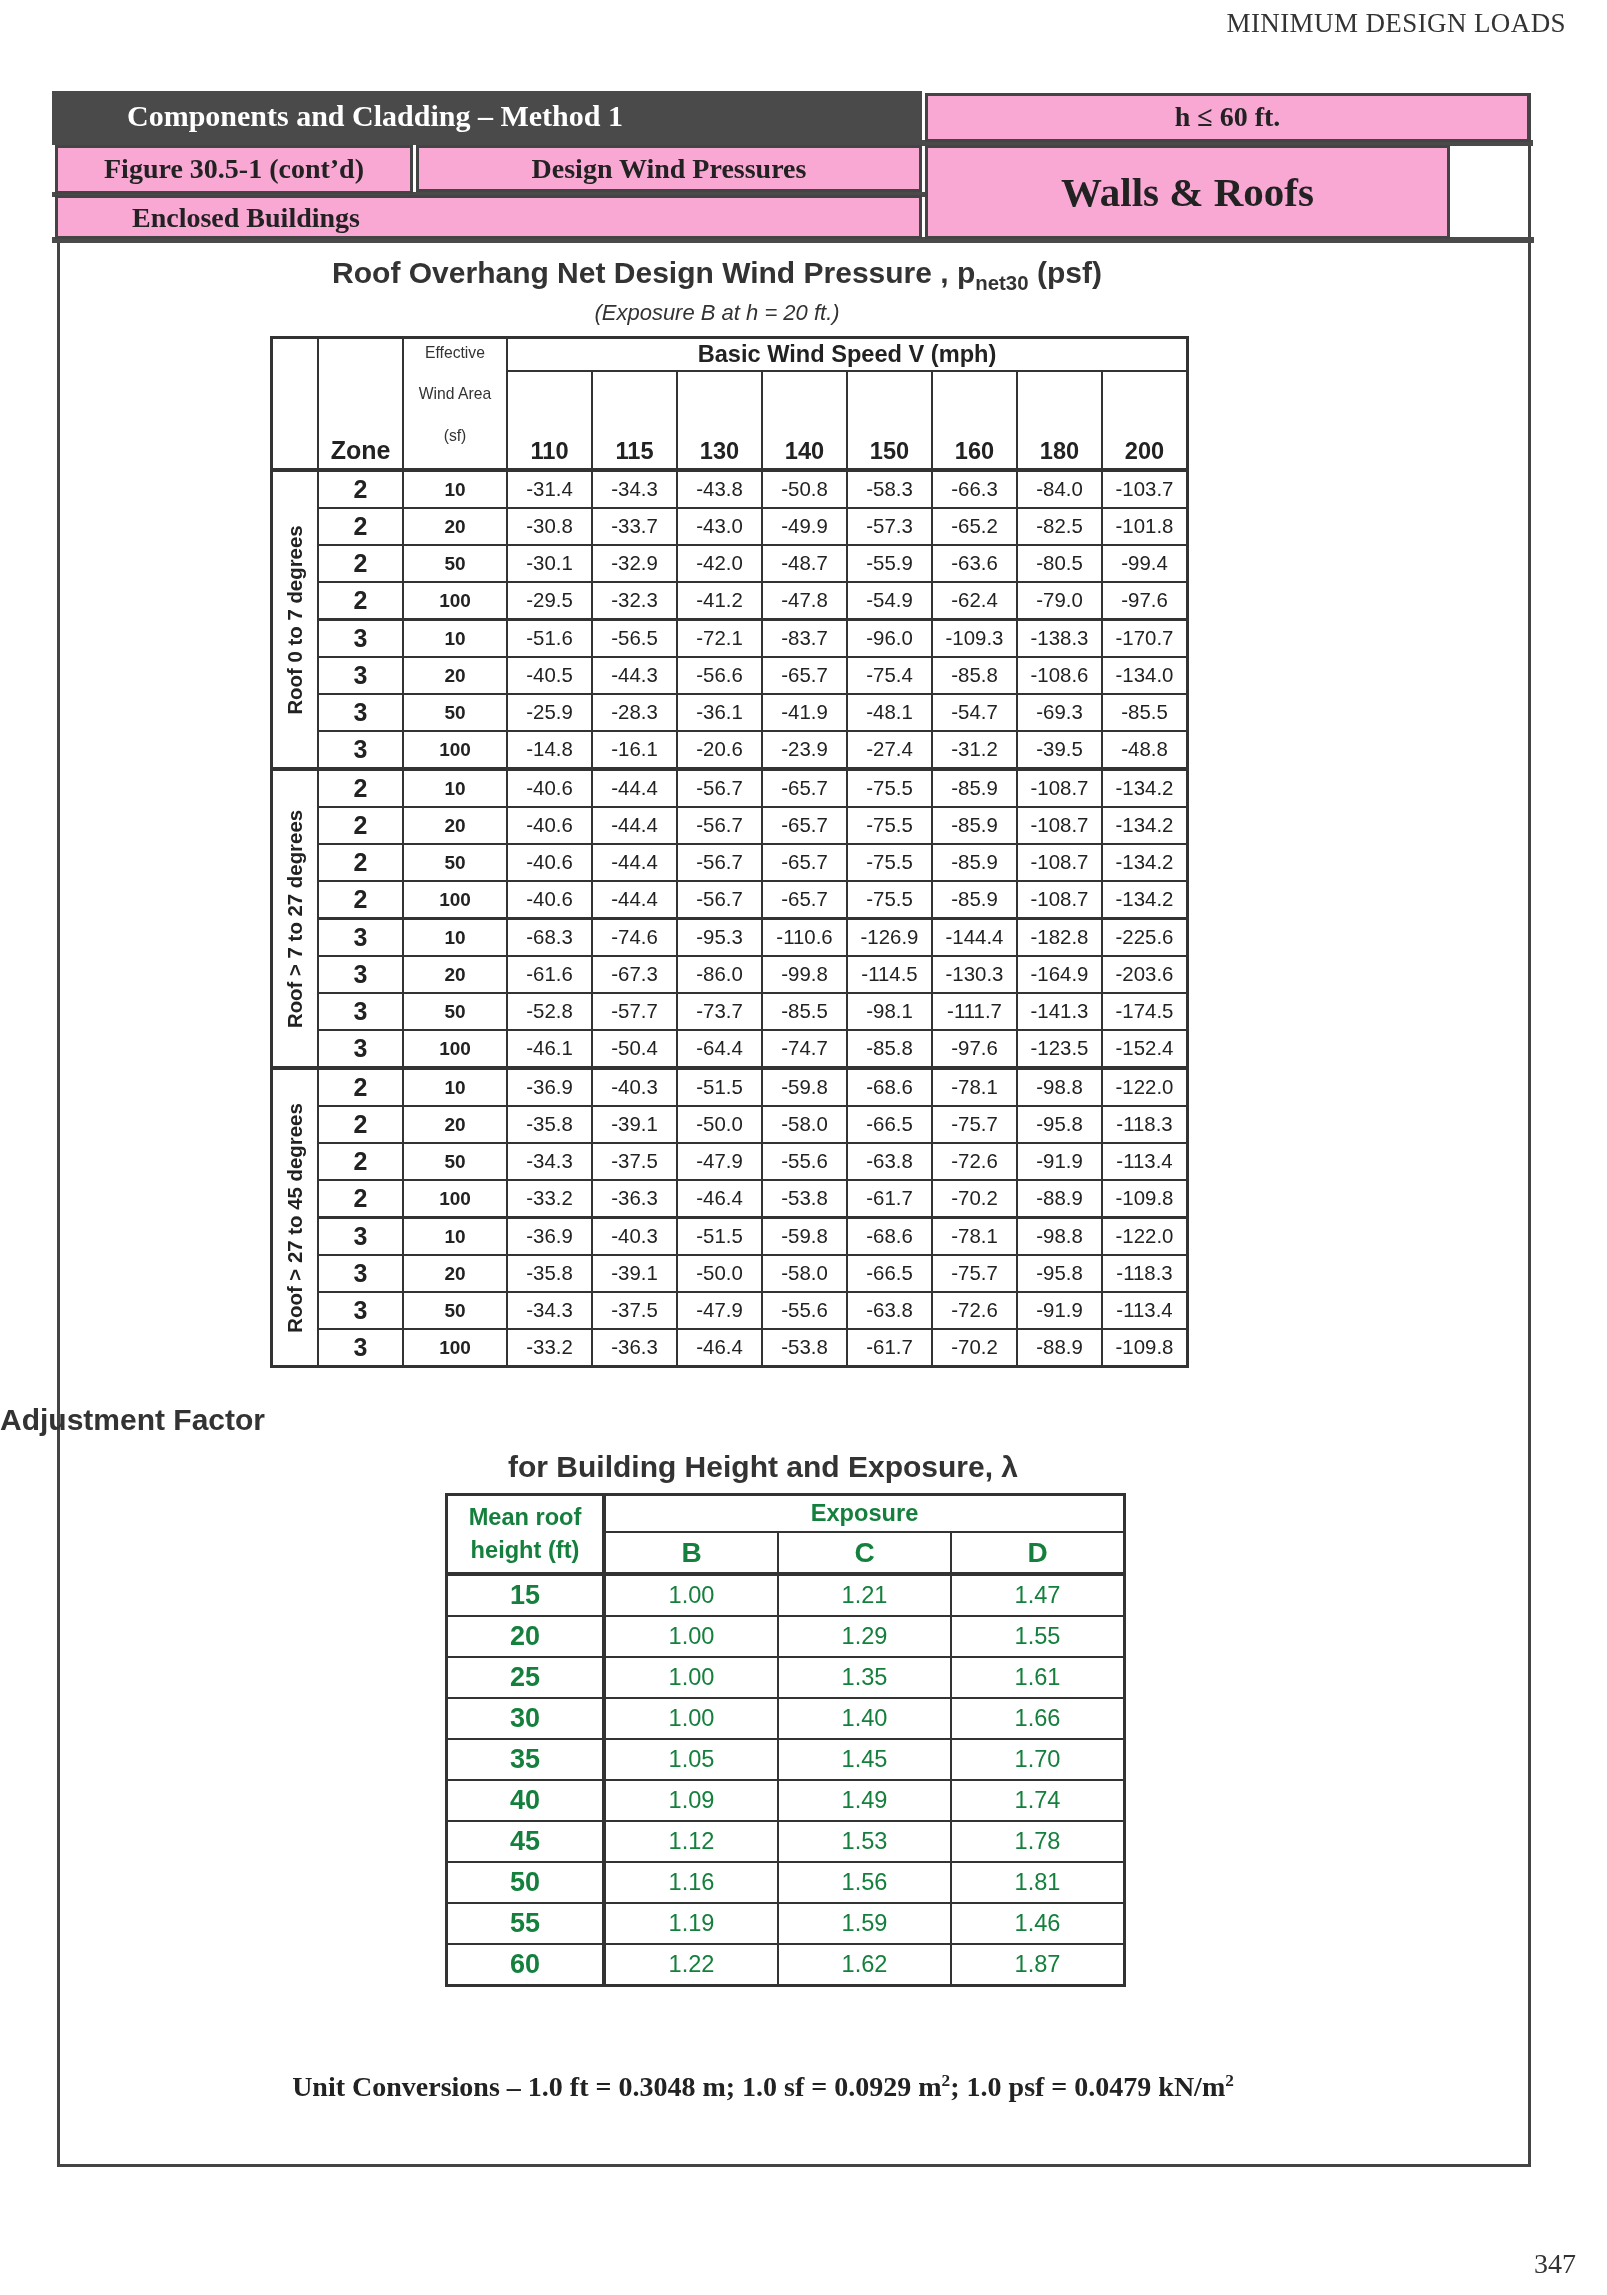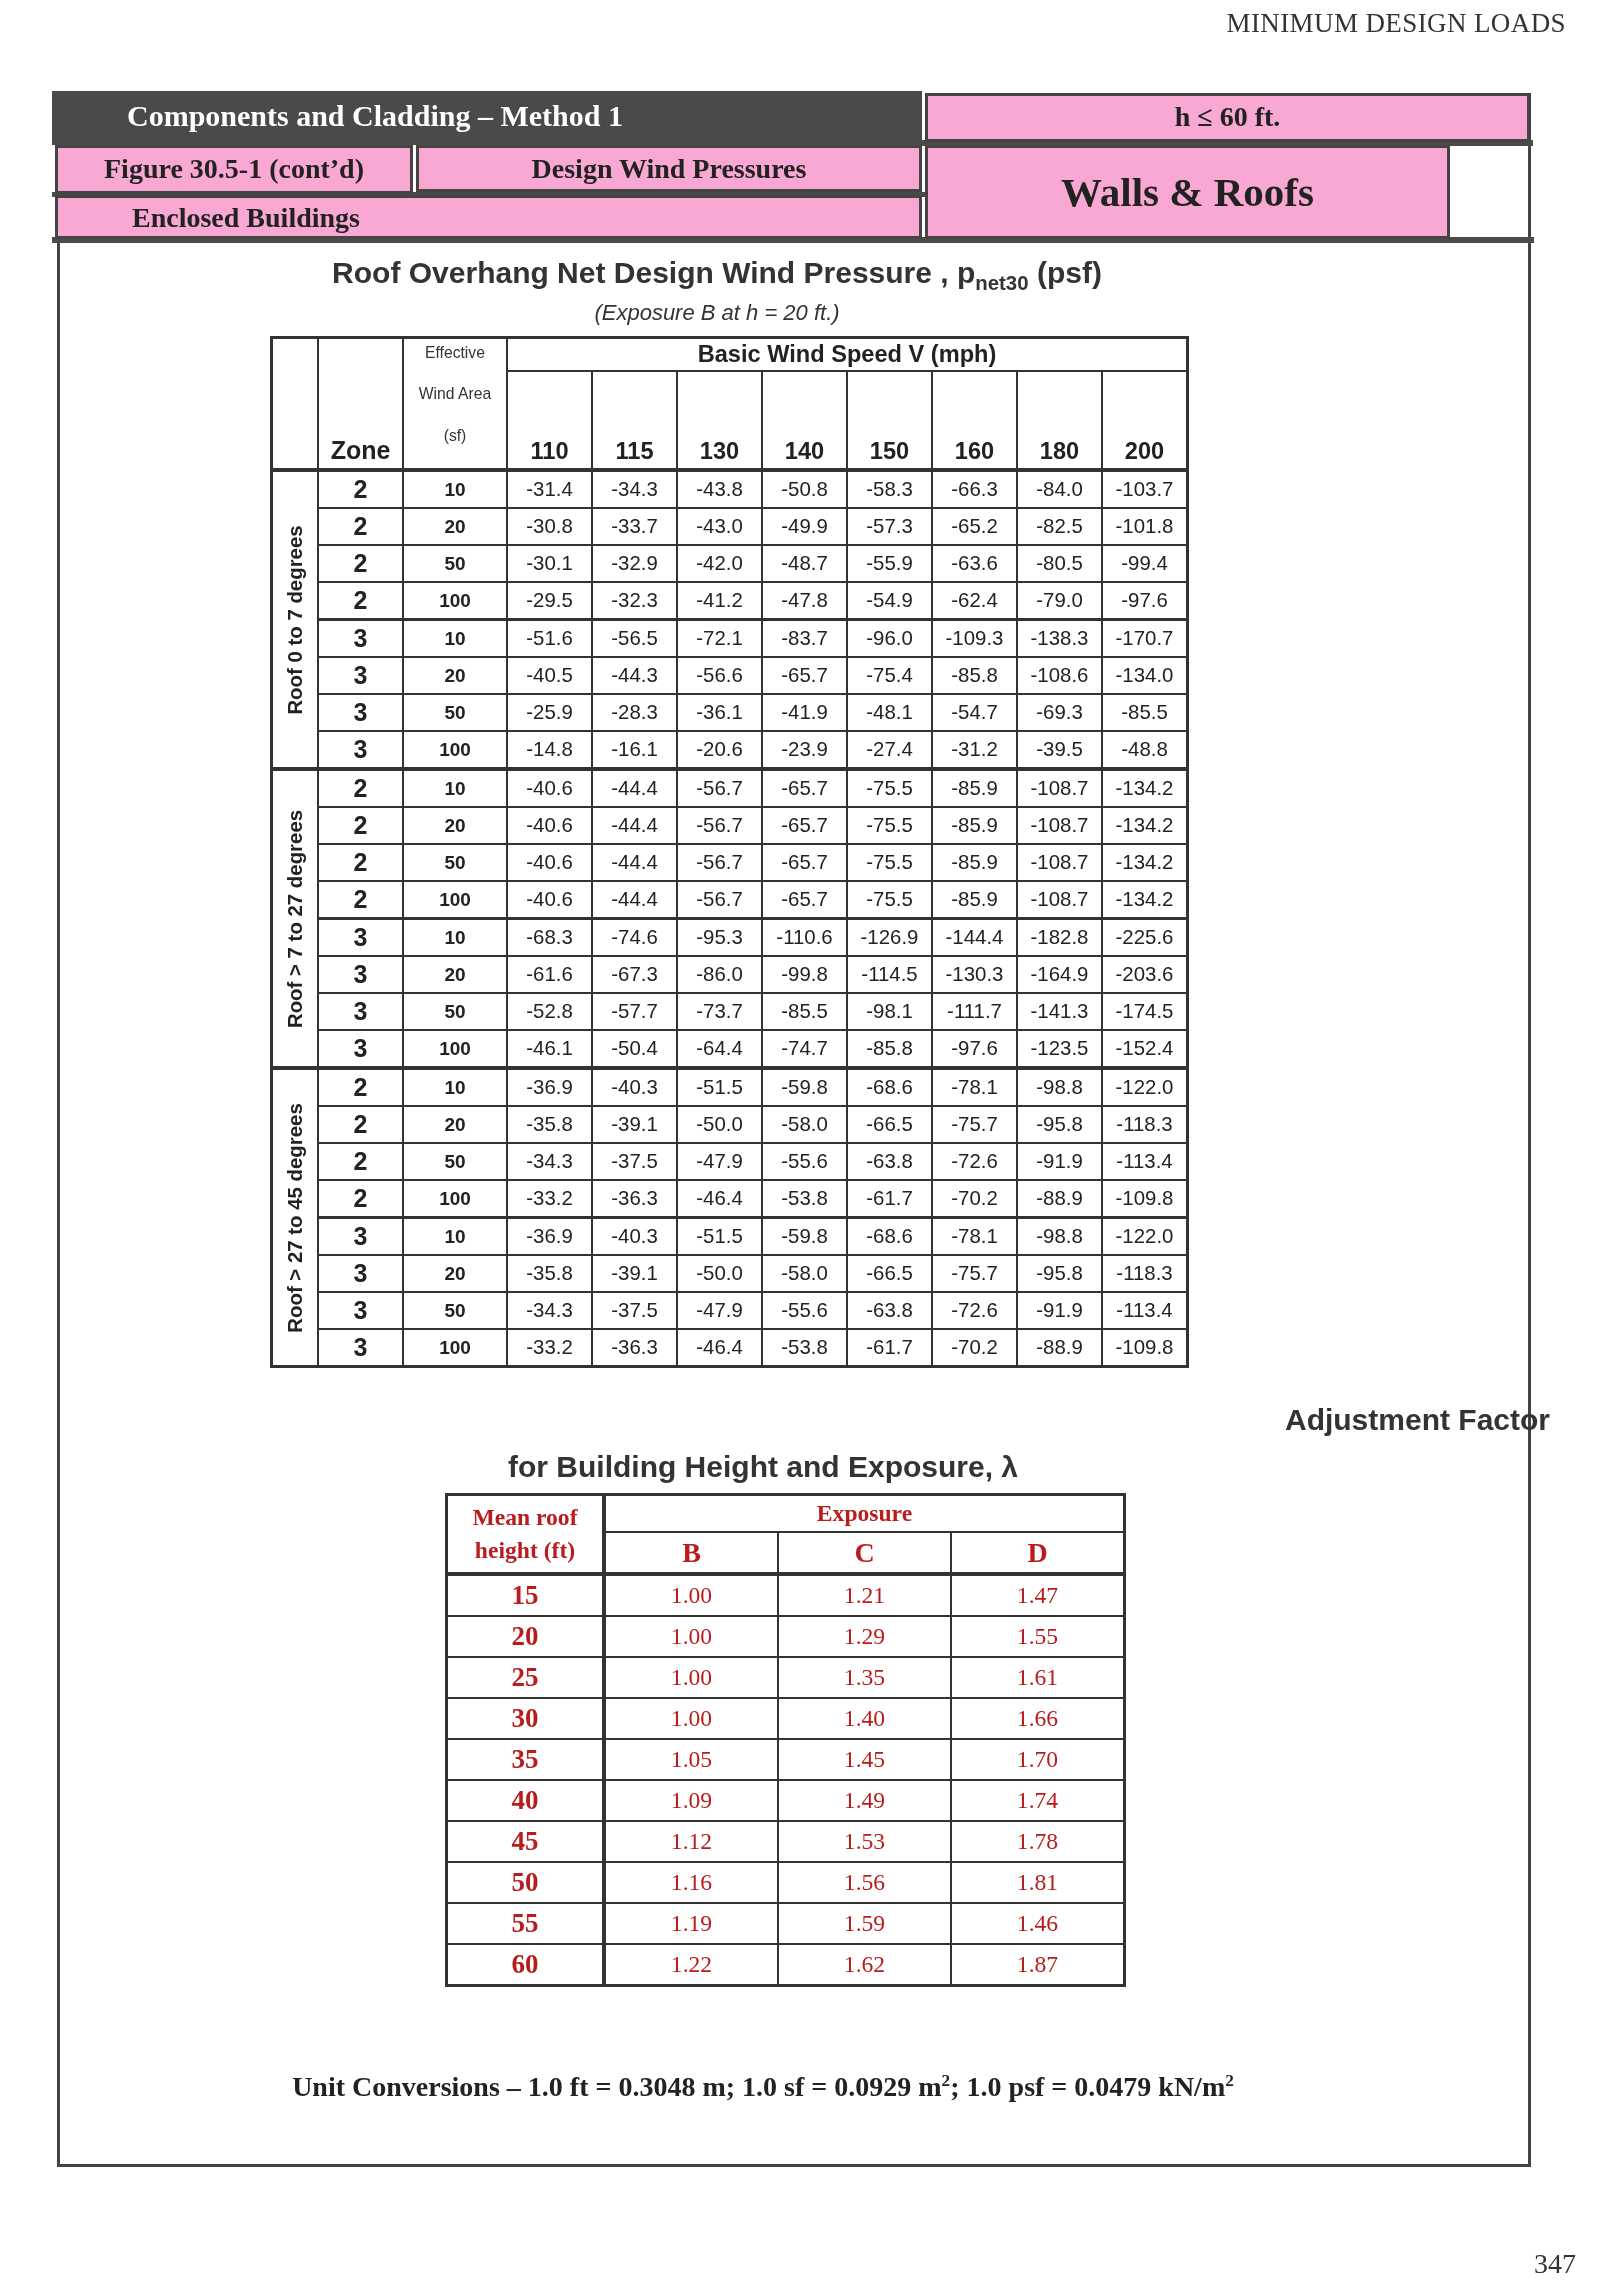--- a/index.html
+++ b/index.html
@@ -32,24 +32,24 @@
   .zone-h { font-size:25px; font-weight:bold; vertical-align:bottom; padding-bottom:3.1px !important; }
   .area-h { vertical-align:top; }
   .row td { height:35px; font-size:20.4px; }
   .row td.zone { font-size:25px; font-weight:bold; width:83px; }
   .row td.area { font-size:19px; font-weight:bold; width:102px; }
   .row td.val { width:83px; }
   .grp-label { width:44px; position:relative; }
   .grp-label span { position:absolute; left:50%; top:50%; transform:translate(-50%,-50%) rotate(-90deg); white-space:nowrap; font-size:20.4px; font-weight:bold; }
   .grp-start td { border-top:4.7px solid #333 !important; }
   
-  #t2 { position:absolute; left:0; width:1526px; top:1403px; text-align:right; font-size:30px; font-weight:bold; color:#333;padding-left:24px; }
+  #t2 { position:absolute; left:0; width:1526px; top:1403px; text-align:left; font-size:30px; font-weight:bold; color:#333; }
   #t3 { position:absolute; left:0; width:1526px; top:1450px; text-align:center; font-size:30px; font-weight:bold; color:#333; }
   #adj-table { position:absolute; left:445px; top:1493px; border-collapse:collapse; border:3.9px solid #333; font-family:"Liberation Sans","DejaVu Sans",sans-serif; }
-  #adj-table td, #adj-table th { border:2.4px solid #333; text-align:center; padding:0; color:#b91c1c;font-family:Liberation Serif, serif; }
+  #adj-table td, #adj-table th { border:2.4px solid #333; text-align:center; padding:0; color:#15803d; }
   #adj-table th.mrh { width:154px; font-size:23.6px; font-weight:bold; line-height:33px; border-right:4.7px solid #333; }
   #adj-table th.exp { font-size:23.6px; height:35px; }
   #adj-table th.ec { font-size:28px; height:39px; width:171px; }
   #adj-table td.h { font-size:27px; font-weight:bold; height:39px; border-right:4.7px solid #333; }
   #adj-table td.v { font-size:23.6px; }
   #adj-table tr.first td { border-top:4.7px solid #333; }
   #units { position:absolute; left:0; width:1526px; top:2071px; text-align:center; font-size:28px; font-weight:bold; color:#222; }
   #units sup { font-size:17.3px; }
 </style>
 </head>

